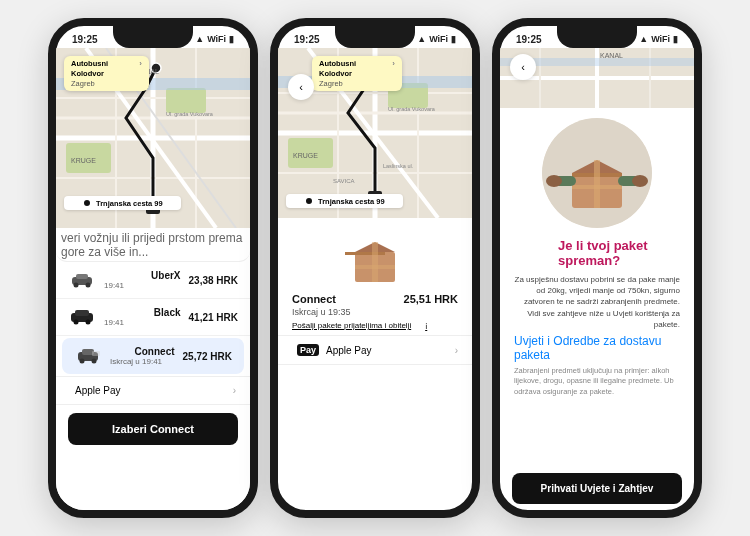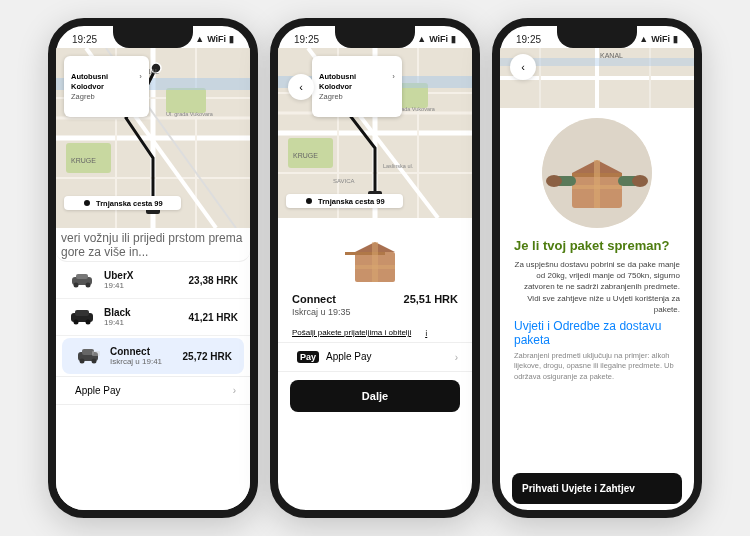--- a/index.html
+++ b/index.html
@@ -48,34 +48,34 @@
       align-items: center;
       padding: 6px 16px 2px;
       font-size: 9px;
       font-weight: 600;
       color: #222;
       height: 22px;
       position: relative;
       z-index: 5;
       background: transparent;
     }
-    .status-bar .time { font-weight: 400; font-size: 10px; }
+    .status-bar .time { font-weight: 700; font-size: 10px; }
     .status-icons { display: flex; gap: 3px; align-items: center; }
     .map-area {
       width: 100%;
       background: #e8e0d0;
       position: relative;
       flex-shrink: 0;
     }
     .map-svg { width: 100%; }
     .map-label-box {
       position: absolute;
-      background: #ffffff;
+      background: #fef9c3;
       border-radius: 6px;
-      padding: 16px 7px;
+      padding: 3px 7px;
       font-size: 7.5px;
       font-weight: 600;
       box-shadow: 0 1px 4px rgba(0,0,0,0.2);
       display: flex;
       align-items: flex-start;
       gap: 4px;
       cursor: pointer;
     }
     .map-label-box .chevron { color: #888; font-size: 8px; }
     .map-label-box-dest {
@@ -112,33 +112,33 @@
       gap: 8px;
     }
     .ride-option.selected {
       background: #e8f0fe;
       border-radius: 8px;
       margin: 2px 6px;
       border-bottom: none;
     }
     .ride-icon { width: 28px; height: 18px; flex-shrink: 0; }
     .ride-info { flex: 1; }
-    .ride-name { font-size: 10px; font-weight: 600; color: #111; }
+    .ride-name { font-size: 10px; font-weight: 600; color: #111; text-align: right; }
     .ride-time { font-size: 8px; color: #666; }
     .ride-price { font-size: 10px; font-weight: 700; color: #111; text-align: right; }
     .apple-pay-row {
       display: flex;
       align-items: center;
       padding: 8px 14px;
       border-top: 1px solid #eee;
       border-bottom: 1px solid #eee;
       justify-content: space-between;
       cursor: pointer;
     }
-    .apple-pay-label { font-size: 10px; font-weight: 500; display: flex; align-items: flex-start; gap: 5px; }
+    .apple-pay-label { font-size: 10px; font-weight: 500; display: flex; align-items: center; gap: 5px; }
     .main-button {
       margin: 8px 12px 6px;
       background: #111;
       color: #fff;
       border: none;
       border-radius: 8px;
       padding: 10px;
       font-size: 11px;
       font-weight: 700;
       text-align: center;
@@ -147,21 +147,21 @@
     
     .package-area {
       display: flex;
       flex-direction: column;
       align-items: center;
       padding: 14px 0 6px;
       background: #fff;
     }
     .connect-title { font-size: 11px; font-weight: 700; color: #111; }
     .connect-subtitle { font-size: 9px; color: #555; margin-top: 2px; }
-    .connect-link { font-size: 8px; color: #000; text-decoration: underline; margin-top: 8px; display: flex; align-items: center; gap: 14px; }
+    .connect-link { font-size: 8px; color: #000; text-decoration: underline; margin-top: 1px; display: flex; align-items: center; gap: 14px; }
     
     .package-ready-area {
       display: flex;
       flex-direction: column;
       align-items: center;
       padding: 10px 14px 8px;
       flex: 1;
       background: #fff;
       overflow: hidden;
     }
@@ -174,24 +174,25 @@
       align-items: center;
       justify-content: center;
       margin-bottom: 10px;
       flex-shrink: 0;
       overflow: hidden;
       position: relative;
     }
     .ready-title {
       font-size: 13px;
       font-weight: 700;
-      color: #4d7c0f;
+      color: #be185d;
       margin-bottom: 6px;
       text-align: left;
       align-self: flex-start;
+      margin-left: 44px;
     }
     .ready-text {
       font-size: 8px;
       color: #444;
       line-height: 1.4;
       text-align: right;
     }
     .ready-link {
       color: #0a84ff;
       font-size: 12px;
@@ -201,21 +202,21 @@
     }
     .accept-button {
       margin: 6px 12px 6px;
       background: #111;
       color: #fff;
       border: none;
       border-radius: 8px;
       padding: 10px;
       font-size: 10px;
       font-weight: 700;
-      text-align: left;
+      text-align: center;
       cursor: pointer;
     }
     .back-btn {
       width: 26px; height: 26px;
       background: #fff;
       border-radius: 50%;
       display: flex;
       align-items: center;
       justify-content: center;
       box-shadow: 0 1px 4px rgba(0,0,0,0.15);
@@ -348,20 +349,21 @@
       </div>
 
       <div class="apple-pay-row">
         <div class="apple-pay-label">
           <span style="font-size:12px;"></span>
           <span>Apple Pay</span>
         </div>
         <span class="chevron-right">›</span>
       </div>
 
+      <div class="main-button">Izaberi Connect</div>
     </div>
   </div>
 
   <div class="phone">
     <div class="phone-notch"></div>
     <div class="status-bar">
       <span class="time">19:25</span>
       <div class="status-icons">
         <span>▲</span>
         <span>WiFi</span>
@@ -434,21 +436,20 @@
 
     <div class="apple-pay-row">
       <div class="apple-pay-label">
         <span style="font-size:12px;"></span>
         <span style="font-size:9px;background:#111;color:#fff;padding:1px 3px;border-radius:3px;font-weight:600;margin-right:2px;">Pay</span>
         <span>Apple Pay</span>
       </div>
       <span class="chevron-right">›</span>
     </div>
 
-    <div class="main-button">Dalje</div>
   </div>
 
   <div class="phone">
     <div class="phone-notch"></div>
     <div class="status-bar">
       <span class="time">19:25</span>
       <div class="status-icons">
         <span>▲</span>
         <span>WiFi</span>
         <span>▮</span>

